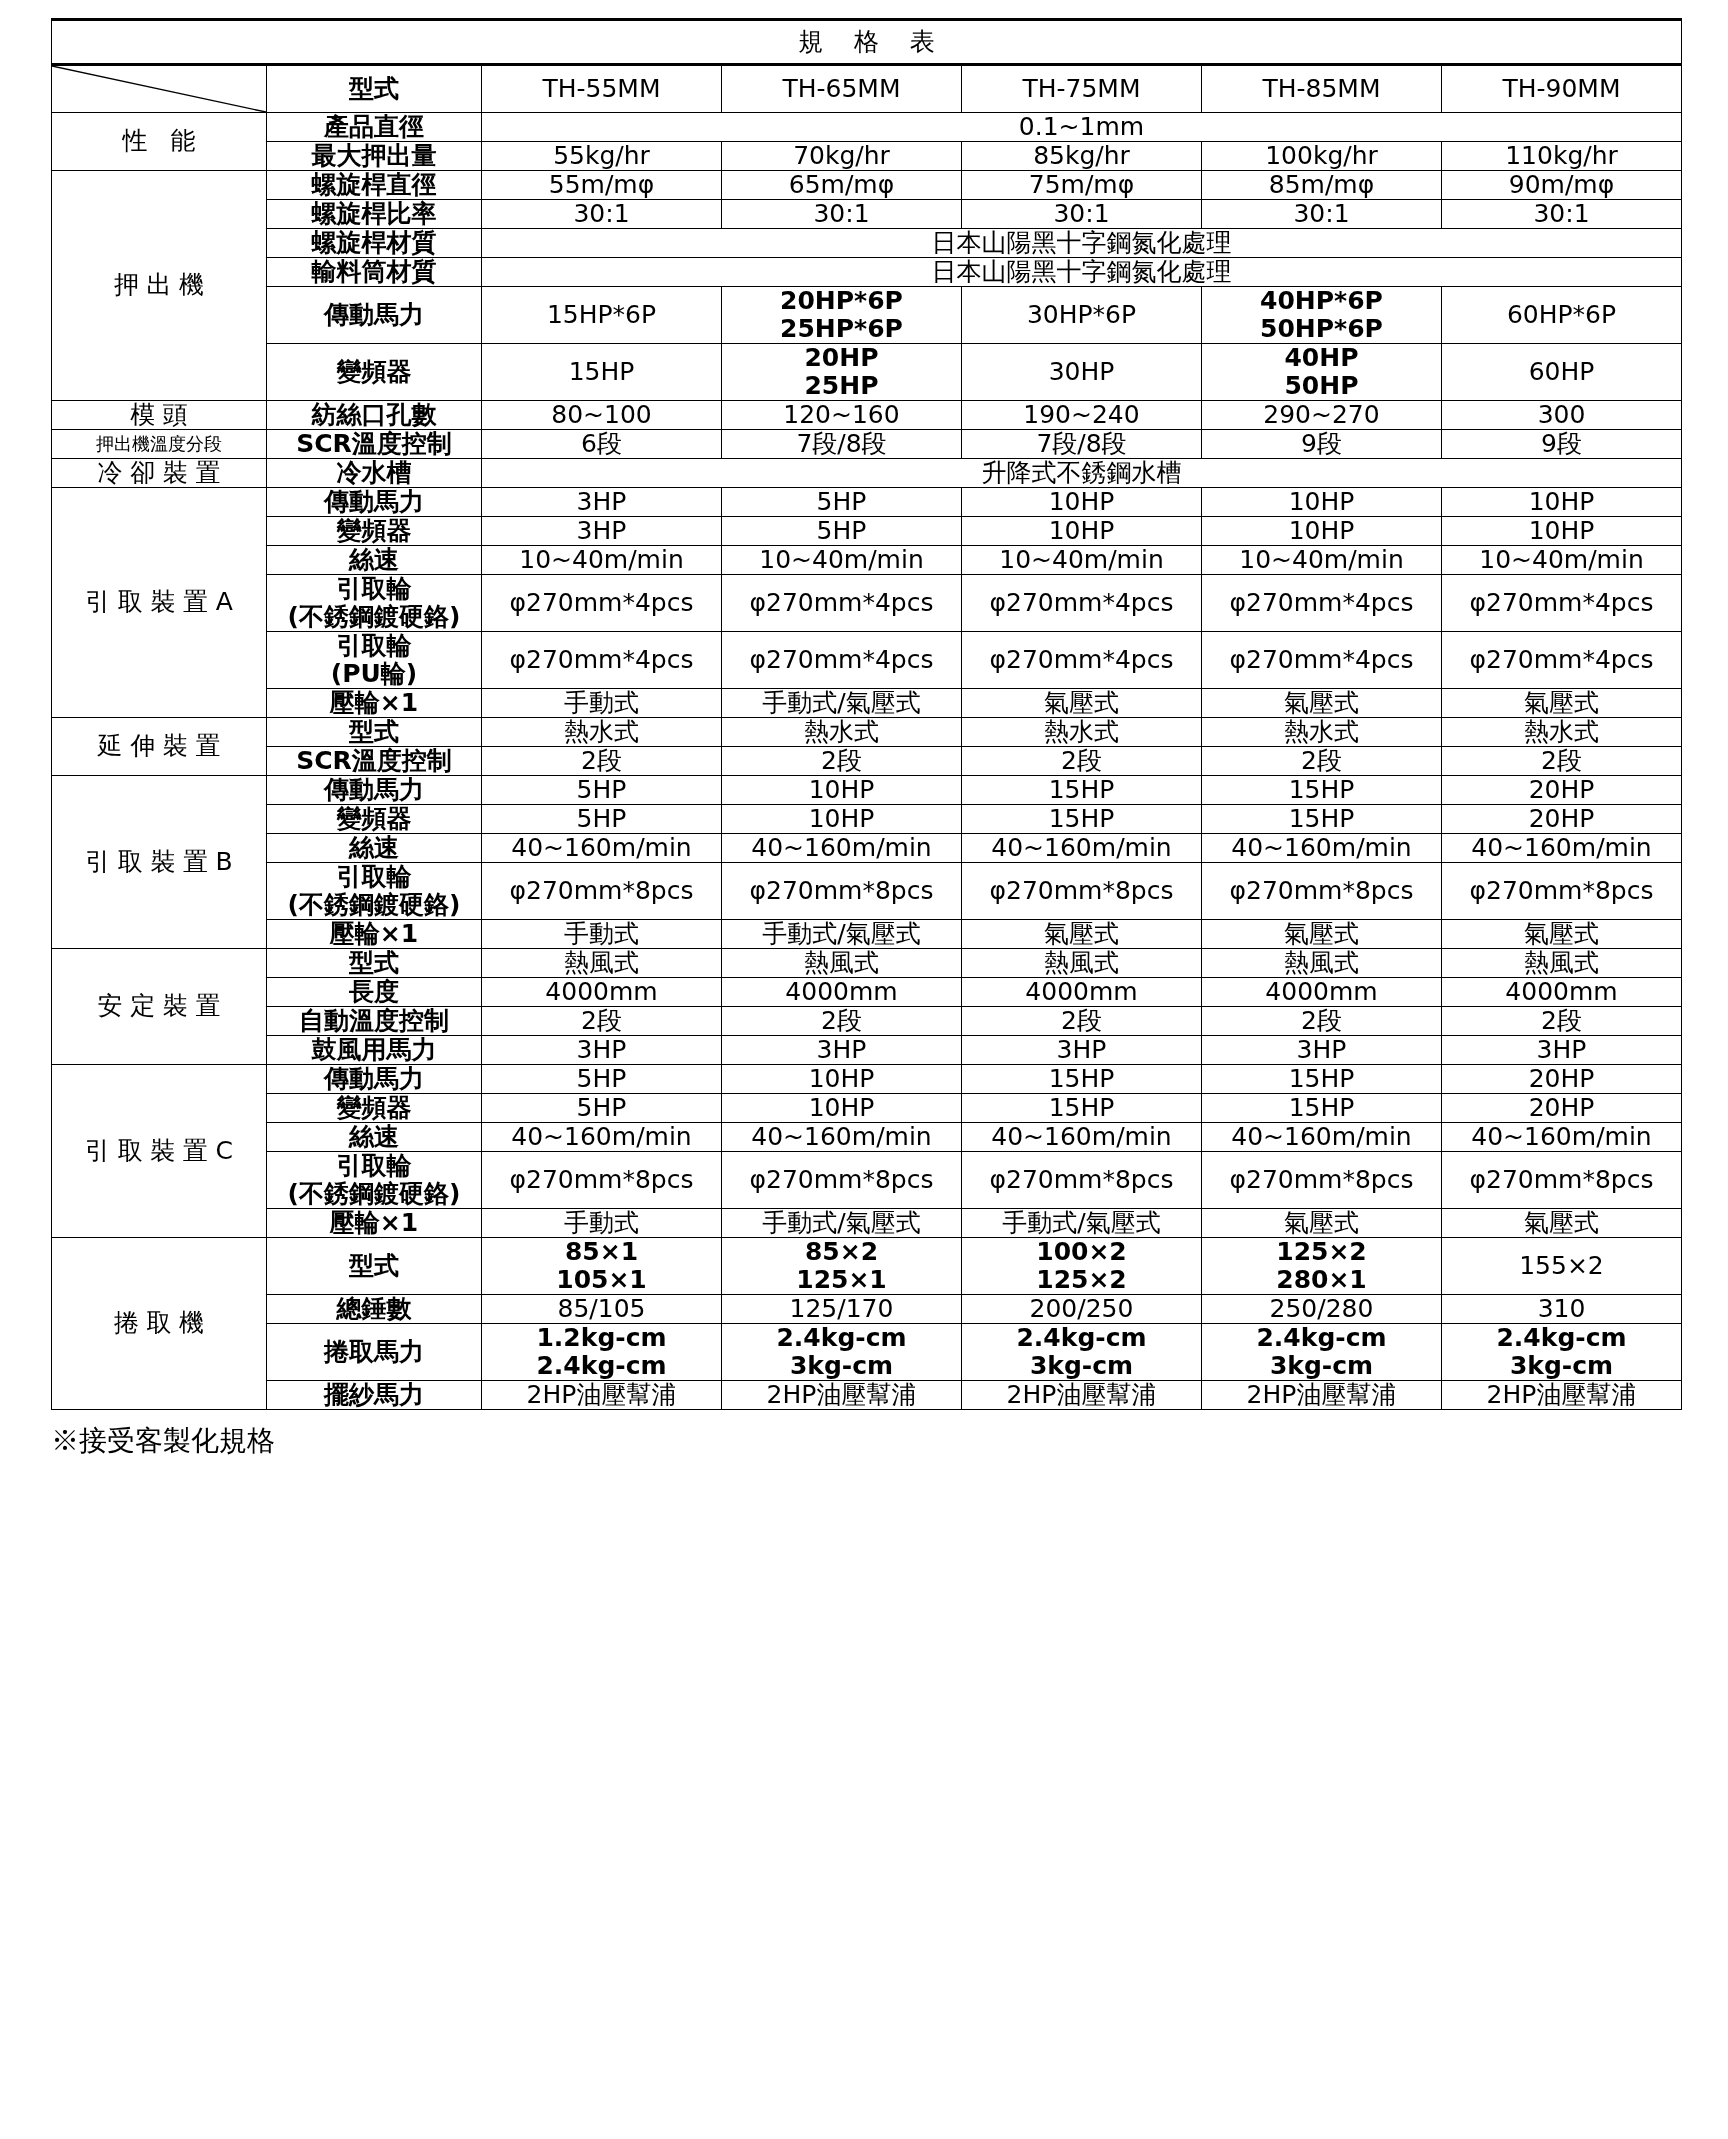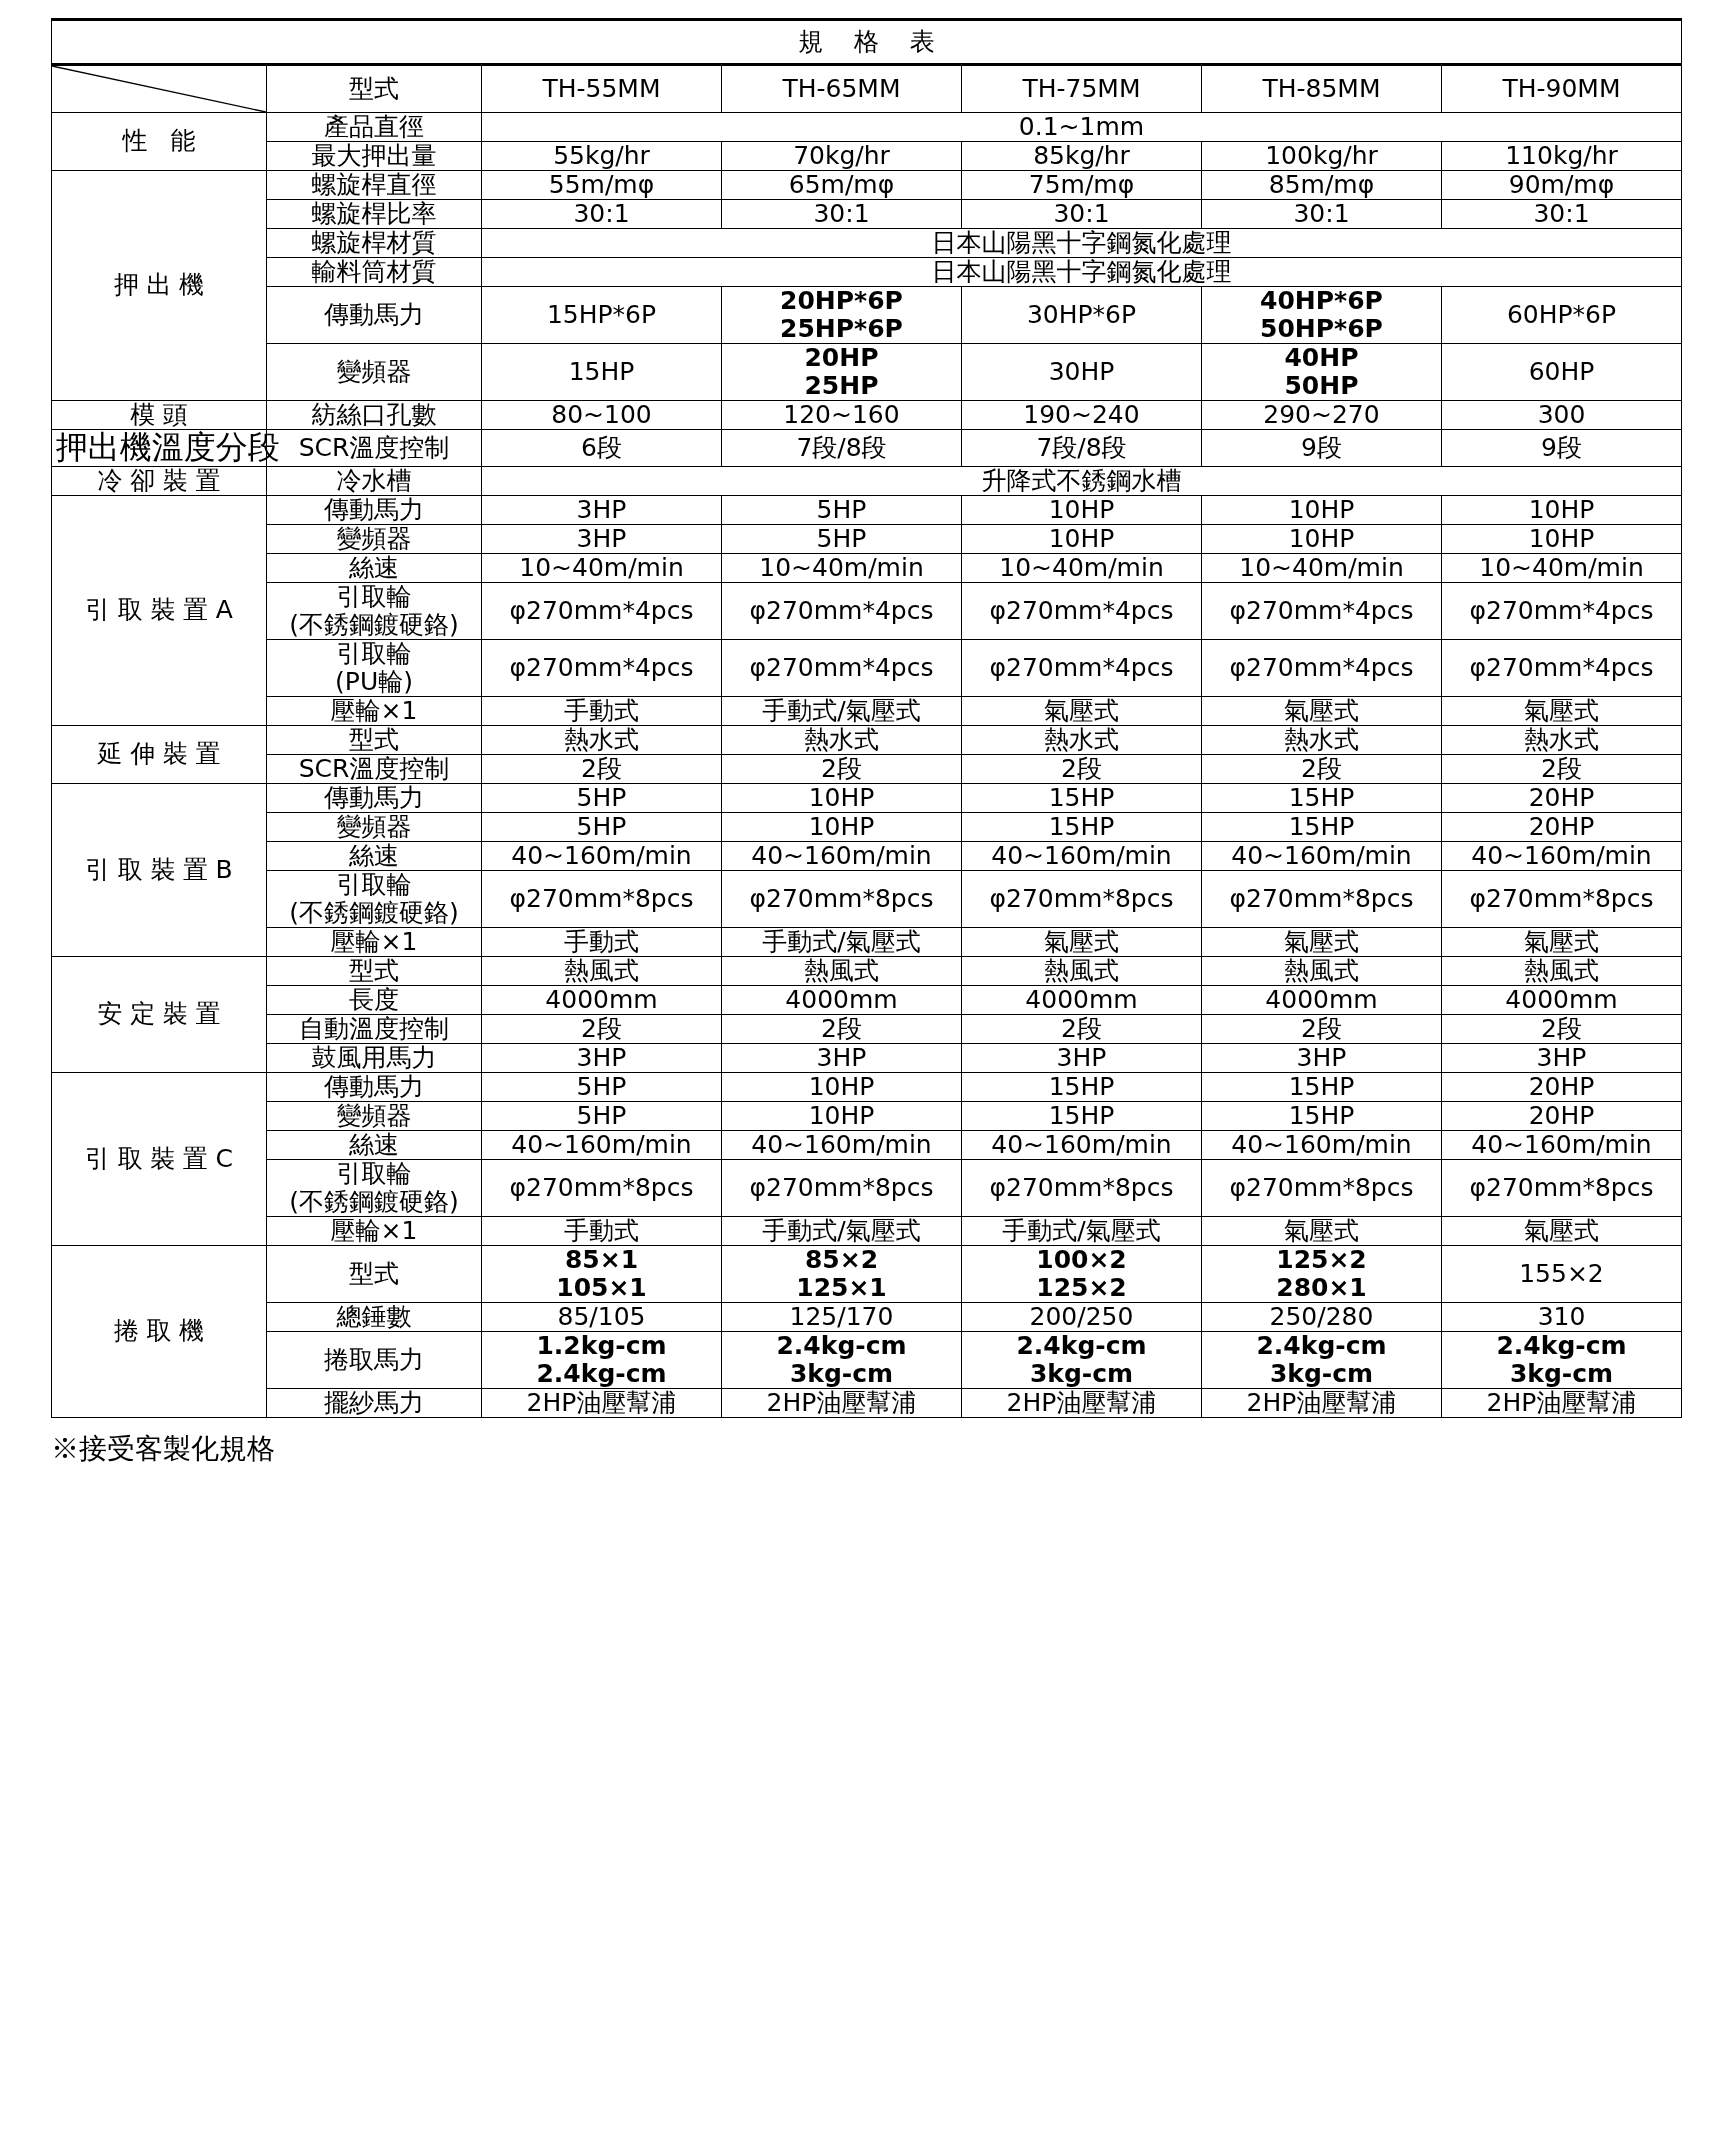--- a/index.html
+++ b/index.html
@@ -66,26 +66,27 @@
     display: block;
   }
   .grp-label {
     font-size: 26.6px;
     letter-spacing: 7.6px;
     text-indent: 7.6px;
   }
   .grp-label.tight {
     letter-spacing: 0px;
     text-indent: 0px;
-    font-size: 32px;
+    font-size: 18px;
   }
   .rowlabel {
     text-align: left;
     padding-left: 8.9px;
     font-size: 25px;
+    font-weight: bold;
   }
   .rowlabel .l2 {
     display: block;
     text-align: center;
   }
   .multi .ln {
     display: block;
     font-weight: bold;
   }
   .modelhead {

